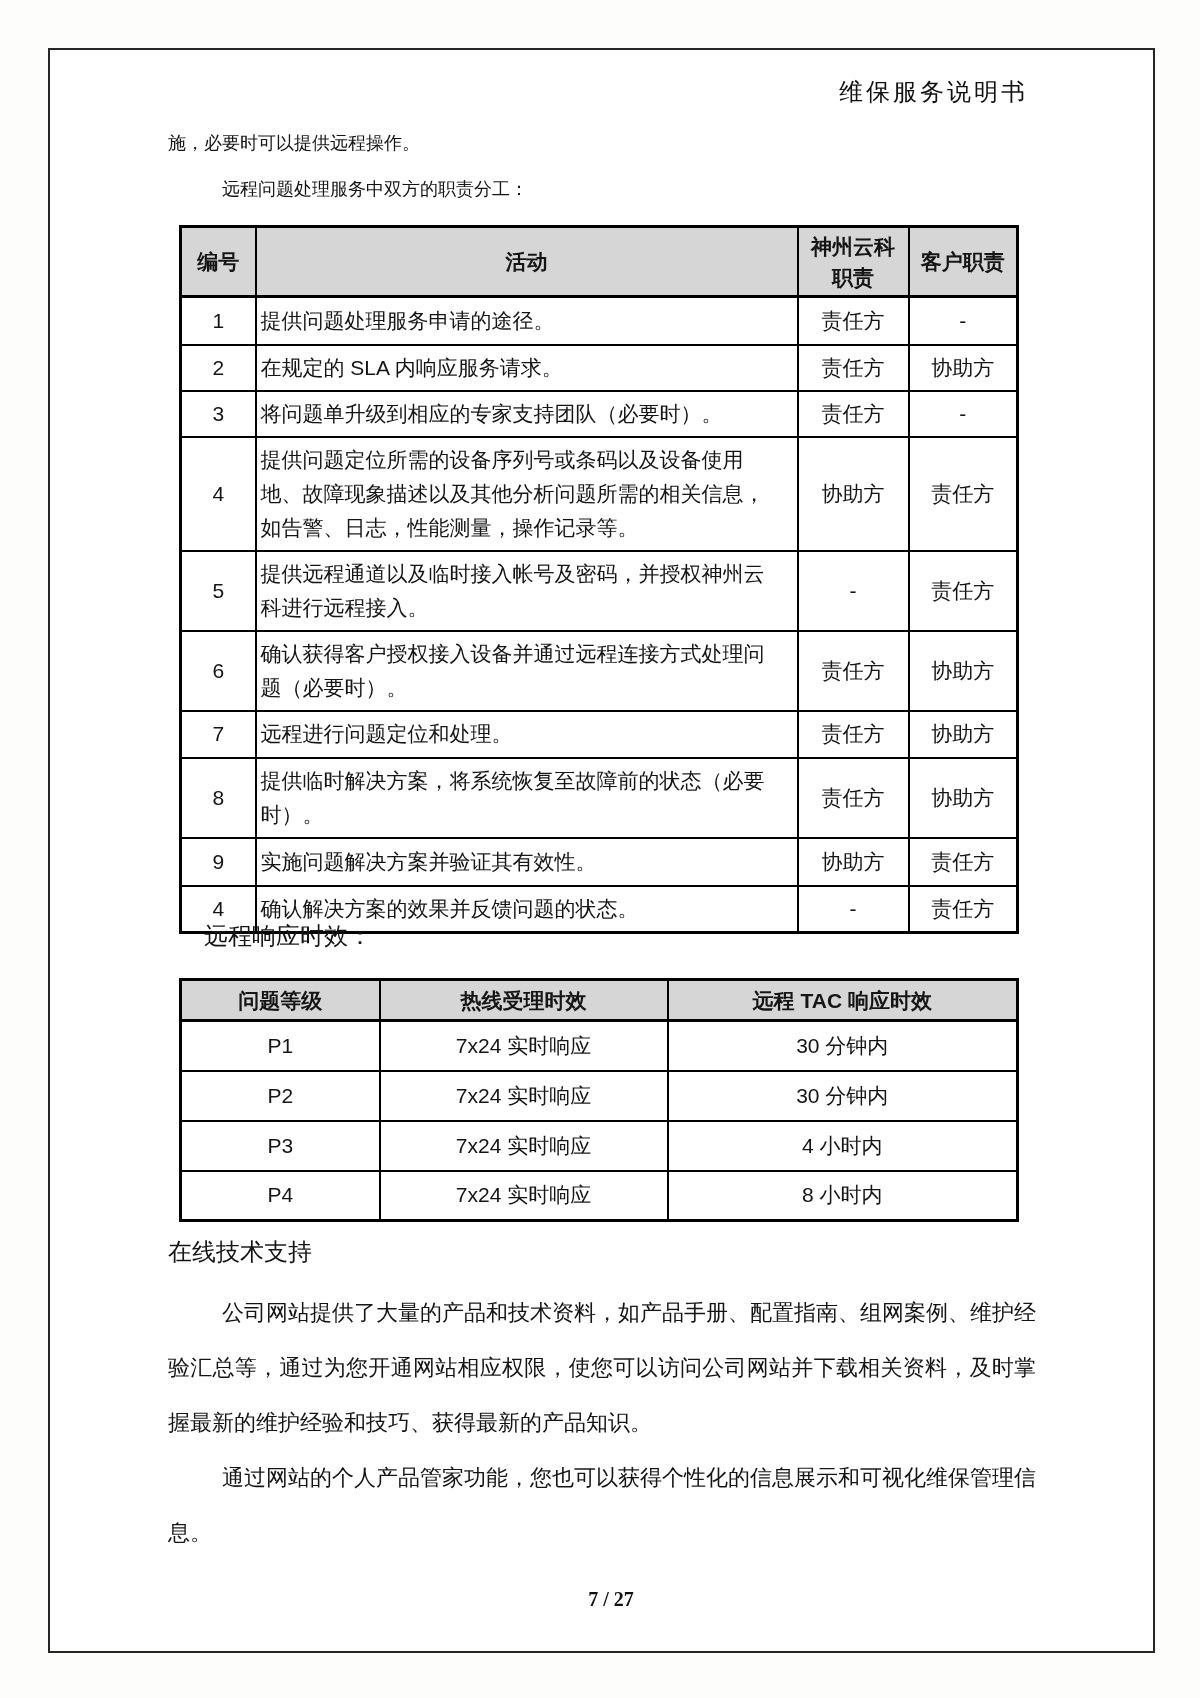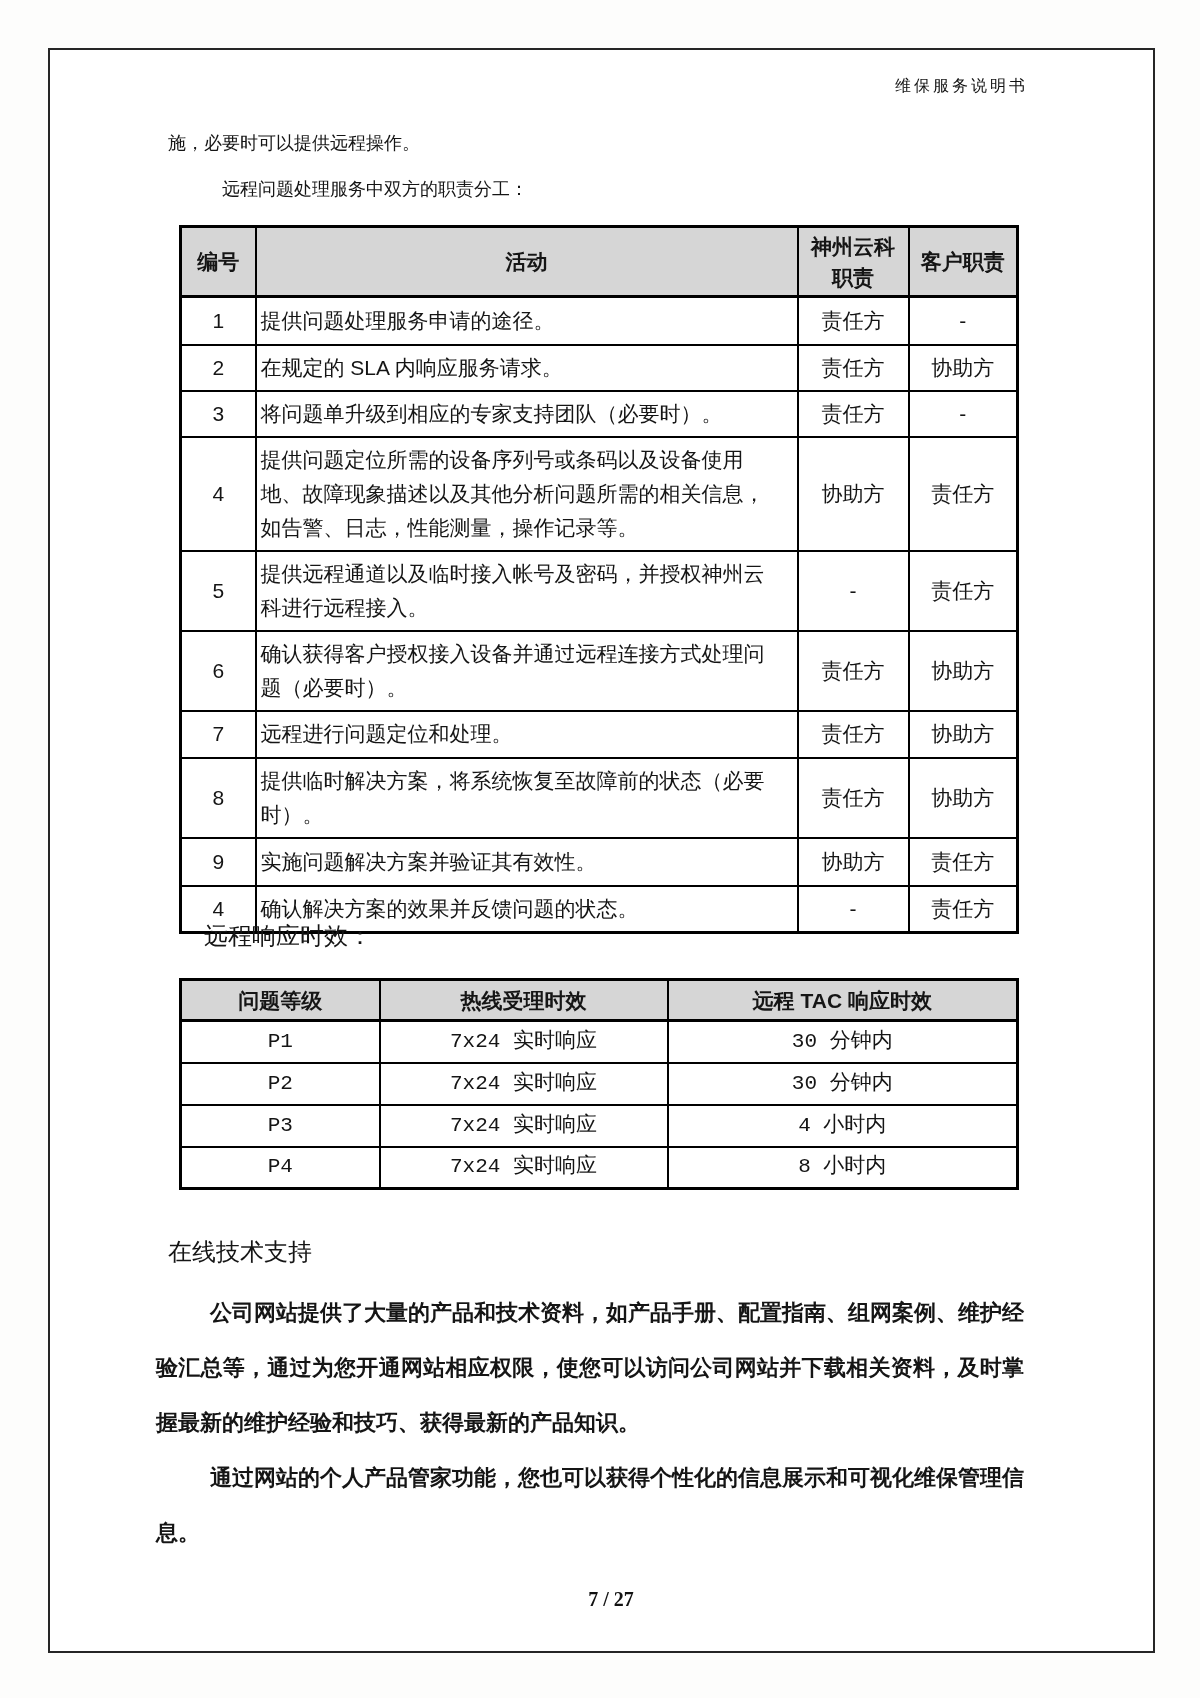--- a/index.html
+++ b/index.html
@@ -17,21 +17,21 @@
     width: 1107px; height: 1605px;
     border: 2px solid #262626;
     background: #ffffff;
   }
   .doc-header {
     position: absolute;
     left: 168px; top: 76px;
     width: 860px;
     text-align: right;
     font-family: "Liberation Serif", "DejaVu Serif", serif;
-    font-size: 16px;
+    font-size: 24px;
     letter-spacing: 3px;
     color: #111;
   }
   .body-line {
     position: absolute;
     left: 168px;
     width: 868px;
     font-size: 18px;
     color: #151515;
     white-space: nowrap;
@@ -90,27 +90,26 @@
   .t1 .h69  { height: 69px; }
   .t1 .h73  { height: 73px; }
   .t1 .h47  { height: 47px; }
   .t1 .h72  { height: 72px; }
   .t1 .h44  { height: 44px; }
 
   .t2 .col-level   { width: 199px; }
   .t2 .col-hotline { width: 288px; }
   .t2 .col-tac     { width: 350px; }
   .t2 th { height: 41px; }
-  .t2 td { height: 42px; font-family: Liberation Mono, monospace; }
+  .t2 td { height: 50px; }
 
   .para-block {
     position: absolute;
-    left: 156px; top: 1285px;
+    left: 168px; top: 1285px;
     width: 868px;
-    font-weight: bold;
   }
   .jline {
     font-size: 22px;
     color: #151515;
     height: 55px;
     line-height: 55px;
     text-align: justify;
     text-align-last: justify;
   }
   .jline.first { text-indent: 54px; }

